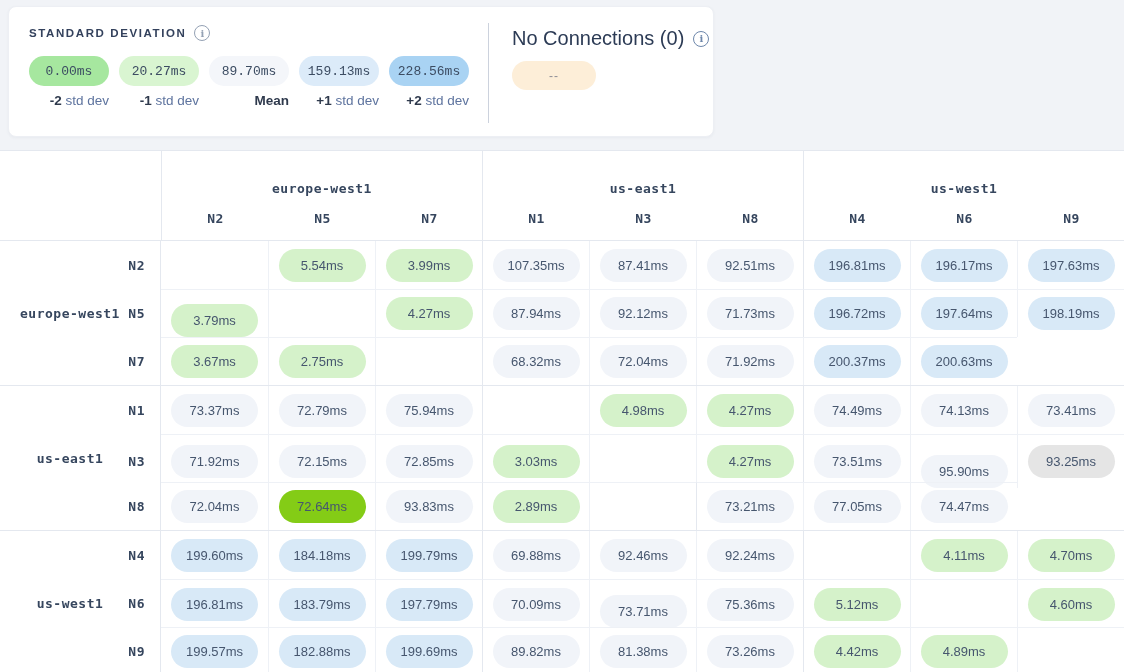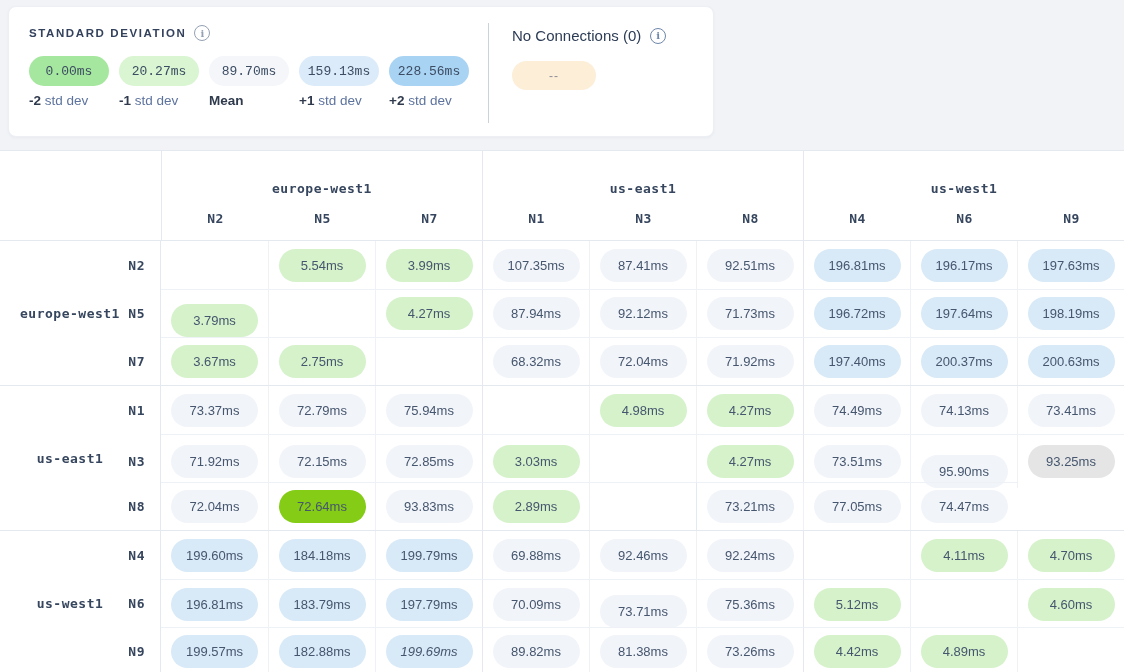--- a/index.html
+++ b/index.html
@@ -14,25 +14,25 @@
   .legend-title { font-size:11.5px; font-weight:bold; letter-spacing:1.6px; color:#33415c; }
   .info-icon { width:16px; height:16px; border:1.5px solid #94a1b4; border-radius:50%;
     display:inline-flex; align-items:center; justify-content:center;
     font-size:10px; font-weight:bold; color:#94a1b4; cursor:pointer; font-family:"DejaVu Serif",serif; }
   .info-icon.blue { border-color:#6e87ab; color:#6e87ab; }
   .legend-pills { position:absolute; left:20px; top:49px; display:flex; gap:10px; }
   .legend-col { width:80px; text-align:right;font-family:Liberation Mono, monospace; }
   .legend-pill { width:80px; height:30px; border-radius:15px; display:flex; align-items:center;
     justify-content:center; font-size:13px; color:#3c4c62; }
   .legend-labels { position:absolute; left:20px; top:86px; display:flex; gap:10px; }
-  .legend-label { width:80px; text-align:left; white-space:nowrap; font-size:13.5px; color:#5d739e; }
+  .legend-label { width:80px; text-align:right; white-space:nowrap; font-size:13.5px; color:#5d739e; }
   .legend-label b { color:#2f3a4d; }
   .legend-divider { position:absolute; left:479px; top:16px; width:1px; height:100px; background:#ccd2dd; }
   .noconn-label-row { position:absolute; left:503px; top:20px; display:flex; align-items:center; gap:9px; }
-  .noconn-label { font-size:15px; color:#2c3b55; }
+  .noconn-label { font-size:20px; color:#2c3b55; }
   .noconn-pill { position:absolute; left:503px; top:54px; width:84px; height:29px; border-radius:15px;
     display:flex; align-items:center; justify-content:center; font-size:12px; color:#8e8e96; letter-spacing:1px; }
 
   
   .matrix { position:absolute; left:0; top:150px; width:1124px; background:#ffffff;
     border-top:1px solid #e4e8ef; }
   .mx-header { display:grid; grid-template-columns:161px repeat(3,321px); height:90px;
     border-bottom:1px solid #e4e8ef; }
   .mono-bold { font-family:"DejaVu Sans Mono",monospace; font-weight:bold; color:#36465e;
     font-size:13px; letter-spacing:0.5px; }
@@ -200,23 +200,20 @@
         <div class="dcell c2"></div>
         <div class="dcell c3">
           <div class="pill" style="background: rgb(241, 244, 249);">68.32ms</div>
         </div>
         <div class="dcell c4">
           <div class="pill" style="background: rgb(241, 244, 249);">72.04ms</div>
         </div>
         <div class="dcell c5">
           <div class="pill" style="background: rgb(241, 244, 249);">71.92ms</div>
         </div>
-        <div class="dcell c6">
-          <div class="pill" style="background: rgb(216, 233, 247);">197.40ms</div>
-        </div>
         <div class="dcell c7">
           <div class="pill" style="background: rgb(216, 233, 247);">200.37ms</div>
         </div>
         <div class="dcell c8">
           <div class="pill" style="background: rgb(216, 233, 247);">200.63ms</div>
         </div>
       </div>
       <div class="region-overlay mono-bold">europe-west1</div>
     </div>
     <div class="row-group">
@@ -374,21 +371,21 @@
         <div class="label-cell">
           <span class="mono-bold">N9</span>
         </div>
         <div class="dcell c0">
           <div class="pill" style="background: rgb(216, 233, 247);">199.57ms</div>
         </div>
         <div class="dcell c1">
           <div class="pill" style="background: rgb(216, 233, 247);">182.88ms</div>
         </div>
         <div class="dcell c2">
-          <div class="pill" style="background: rgb(216, 233, 247); font-style: italic;">199.69ms</div>
+          <div class="pill" style="background: rgb(216, 233, 247);">199.69ms</div>
         </div>
         <div class="dcell c3">
           <div class="pill" style="background: rgb(241, 244, 249);">89.82ms</div>
         </div>
         <div class="dcell c4">
           <div class="pill" style="background: rgb(241, 244, 249);">81.38ms</div>
         </div>
         <div class="dcell c5">
           <div class="pill" style="background: rgb(241, 244, 249);">73.26ms</div>
         </div>

